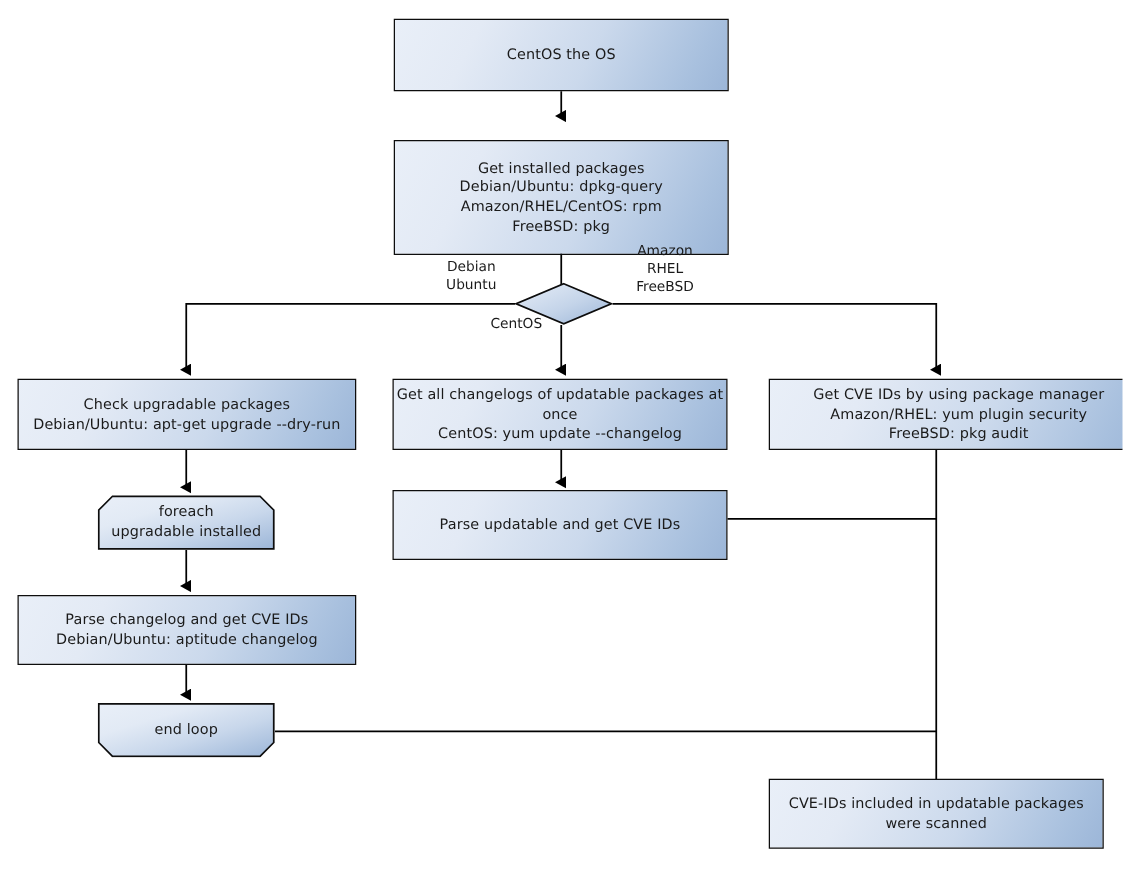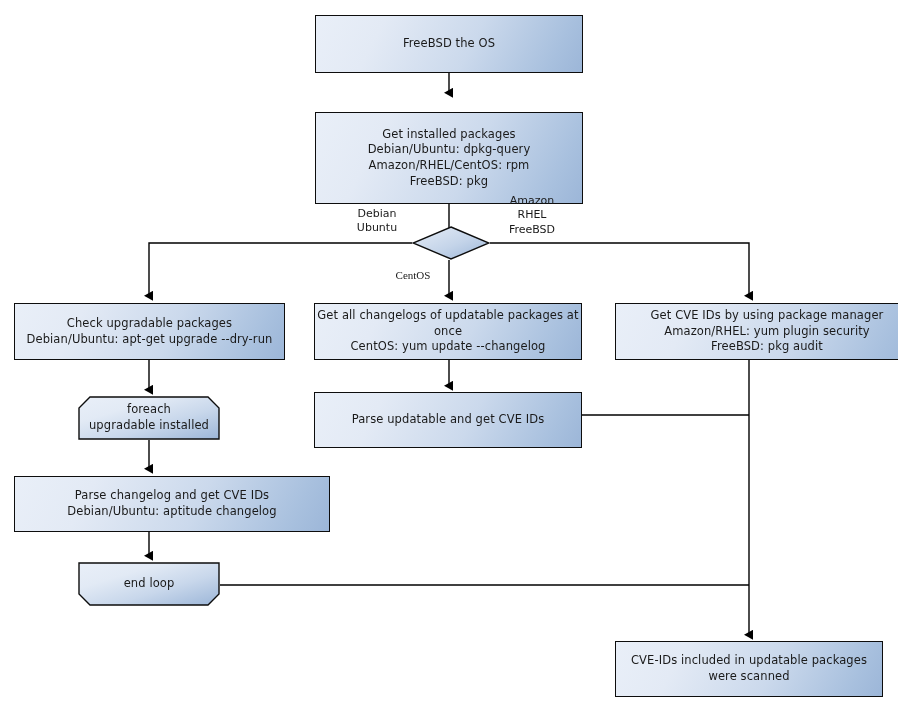--- a/index.html
+++ b/index.html
@@ -111,21 +111,21 @@
 
       <line x1="582" y1="415" x2="749" y2="415"></line>
 
       <line x1="220" y1="585" x2="749" y2="585"></line>
 
       <line x1="749" y1="360" x2="749" y2="635" marker-end="url(#arrowhead)"></line>
     </g>
   </svg>
 
   <div class="node box" style="left:315px;top:15px;width:268px;height:58px;">
-    <span>FreeBSD the OS</span>
+    <span>CentOS the OS</span>
   </div>
 
   <div class="node box" style="left:315px;top:112px;width:268px;height:92px;">
     <span>Get installed packages
 Debian/Ubuntu: dpkg-query
 Amazon/RHEL/CentOS: rpm
 FreeBSD: pkg</span>
   </div>
 
   <div class="node shape" style="left:412px;top:226px;width:78px;height:34px;">
@@ -155,39 +155,39 @@
       <polygon points="12,1 130,1 141,12 141,43 1,43 1,12" fill="url(#nodeGrad)" stroke="#0d0d0d" stroke-width="1.4"></polygon>
     </svg>
     <span class="label">foreach
 upgradable  installed</span>
   </div>
 
   <div class="node box" style="left:314px;top:392px;width:268px;height:56px;">
     <span>Parse updatable and get CVE IDs</span>
   </div>
 
-  <div class="node box" style="left:14px;top:476px;width:316px;height:56px;">
+  <div class="node box" style="left:14px;top:476px;width:271px;height:56px;">
     <span>Parse changelog and get  CVE IDs
 Debian/Ubuntu: aptitude changelog</span>
   </div>
 
   <div class="node shape" style="left:78px;top:562px;width:142px;height:44px;">
     <svg class="shapebg" width="142" height="44" viewBox="0 0 142 44">
       <polygon points="1,1 141,1 141,32 130,43 12,43 1,32" fill="url(#nodeGrad)" stroke="#0d0d0d" stroke-width="1.4"></polygon>
     </svg>
     <span class="label">end loop</span>
   </div>
 
-  <div class="node box" style="left:615px;top:641px;width:268px;height:56px;">
+  <div class="node box" style="left:615px;top:623px;width:268px;height:56px;">
     <span>CVE-IDs included in updatable packages
 were scanned</span>
   </div>
 
   <div class="edge-label" style="left:345px;top:207px;width:64px;">Debian
 Ubuntu</div>
 
   <div class="edge-label" style="left:494px;top:194px;width:76px;">Amazon
 RHEL
 FreeBSD</div>
 
-  <div class="edge-label" style="left:385px;top:268px;width:56px;font-family:Liberation Serif, serif;">CentOS</div>
+  <div class="edge-label" style="left:385px;top:252px;width:56px;">CentOS</div>
 
 </div>
 
 </body></html>

